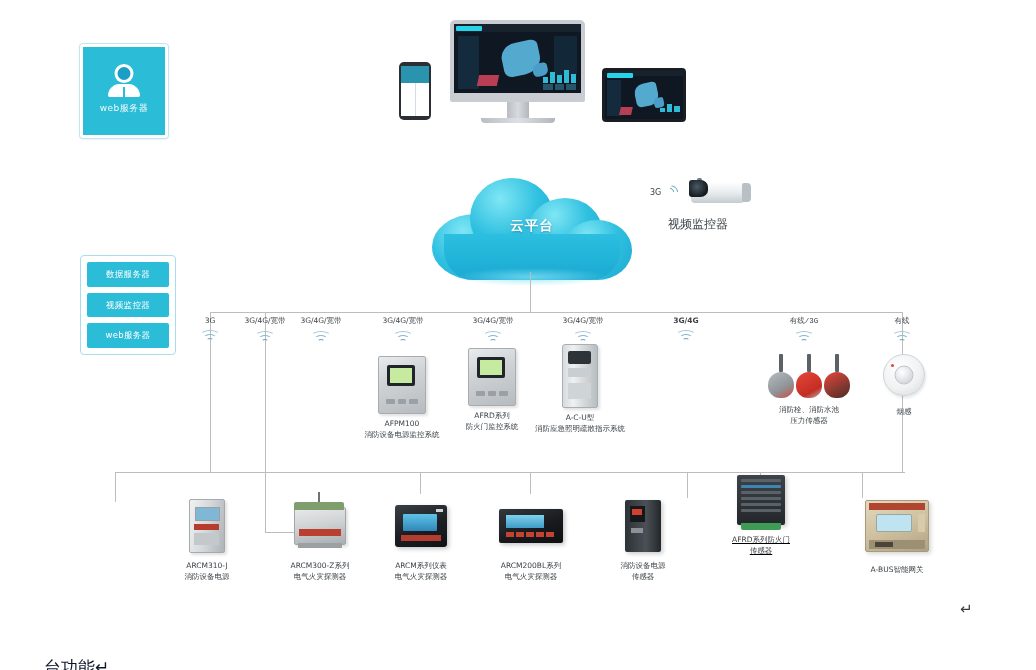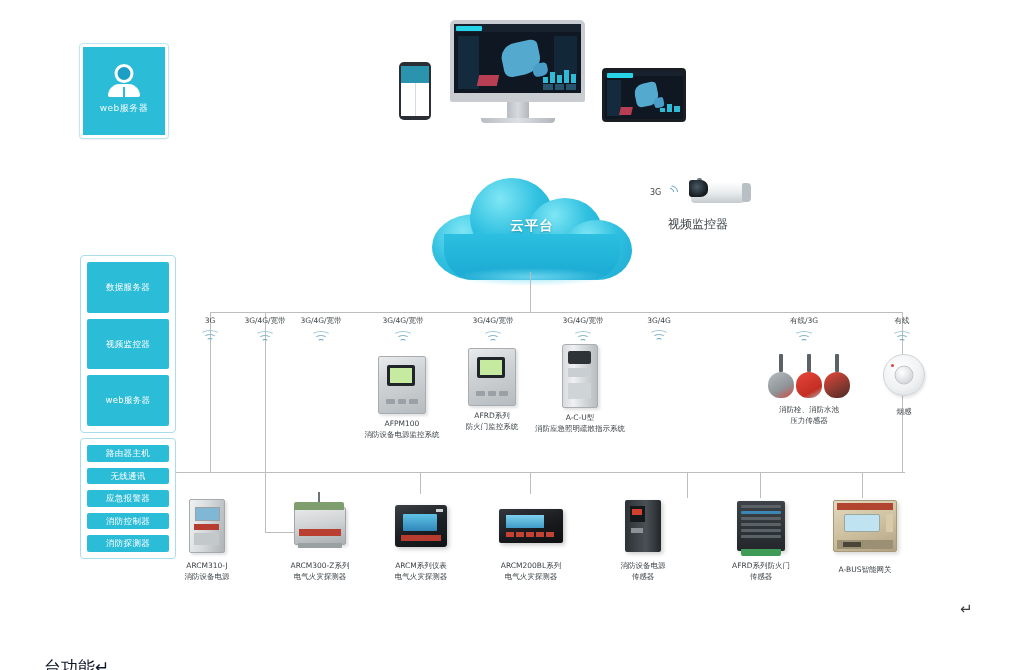--- a/index.html
+++ b/index.html
@@ -74,21 +74,21 @@
     flex-direction: column;
     gap: 6px;
   }
   .chip {
     background: #2bbcd8;
     color: #ffffff;
     font-size: 8.5px;
     letter-spacing: .3px;
     text-align: center;
     border-radius: 2px;
-    padding: 21px 4px;
+    padding: 8px 4px;
     line-height: 1;
     white-space: nowrap;
   }
   #server-group { left: 80px; top: 255px; width: 82px; }
   #device-group { left: 80px; top: 438px; width: 82px; }
   #device-group .chip { padding: 4px 4px; }
 
   
   .imac { left: 450px; top: 20px; width: 135px; }
   .imac .screen {
@@ -559,27 +559,20 @@
   <div class="ln ln-v abs" style="left:530px; top:472px; height:22px;"></div>
 
   <div class="ln ln-v abs" style="left:320px; top:352px; height:0px;"></div>
 
   <div class="abs chip-group" id="server-group">
     <div class="chip">数据服务器</div>
     <div class="chip">视频监控器</div>
     <div class="chip">web服务器</div>
   </div>
 
-  <div class="abs chip-group" id="device-group">
-    <div class="chip">路由器主机</div>
-    <div class="chip">无线通讯</div>
-    <div class="chip">应急报警器</div>
-    <div class="chip">消防控制器</div>
-    <div class="chip">消防探测器</div>
-  </div>
 
   <div class="comm" style="left:172px; top:316px;">
     <div class="ctag">3G</div>
     <div class="wifi">
         <span class="a1"></span>
         <span class="a2"></span>
         <span class="a3"></span>
       </div>
   </div>
   <div class="comm" style="left:227px; top:316px;">
@@ -615,29 +608,29 @@
       </div>
   </div>
   <div class="comm" style="left:545px; top:316px;">
     <div class="ctag">3G/4G/宽带</div>
     <div class="wifi">
         <span class="a1"></span>
         <span class="a2"></span>
         <span class="a3"></span>
       </div>
   </div>
-  <div class="comm" style="left:621px; top:316px;">
+  <div class="comm" style="left:648px; top:316px;font-weight:bold;">
     <div class="ctag">3G/4G</div>
     <div class="wifi">
         <span class="a1"></span>
         <span class="a2"></span>
         <span class="a3"></span>
       </div>
   </div>
-  <div class="comm" style="left:766px; top:316px;">
+  <div class="comm" style="left:766px; top:316px;font-family:Liberation Mono, monospace;">
     <div class="ctag">有线/3G</div>
     <div class="wifi">
         <span class="a1"></span>
         <span class="a2"></span>
         <span class="a3"></span>
       </div>
   </div>
   <div class="comm" style="left:864px; top:316px;">
     <div class="ctag">有线</div>
     <div class="wifi">
@@ -793,39 +786,39 @@
           <div class="scr"></div>
           <div class="knob"></div>
         </div>
       </div>
     <div class="cap2">
       <div>消防设备电源</div>
       <div>传感器</div>
     </div>
   </div>
 
-  <div class="bdev" style="left:706px; top:498px;">
+  <div class="bdev" style="left:706px; top:472px;text-decoration:underline;">
     <div class="art">
         <div class="mstack">
           <i></i>
           <i class="blue"></i>
           <i></i>
           <i></i>
           <i></i>
           <i></i>
           <div class="green"></div>
         </div>
       </div>
     <div class="cap2">
       <div>AFRD系列防火门</div>
       <div>传感器</div>
     </div>
   </div>
 
-  <div class="bdev" style="left:810px; top:498px;">
+  <div class="bdev" style="left:842px; top:498px;">
     <div class="art">
         <div class="gold">
           <div class="hdr"></div>
           <div class="scr"></div>
           <div class="side"></div>
           <div class="ft"></div>
         </div>
       </div>
     <div class="cap2" style="margin-top:10px;">
       <div>A-BUS智能网关</div>

